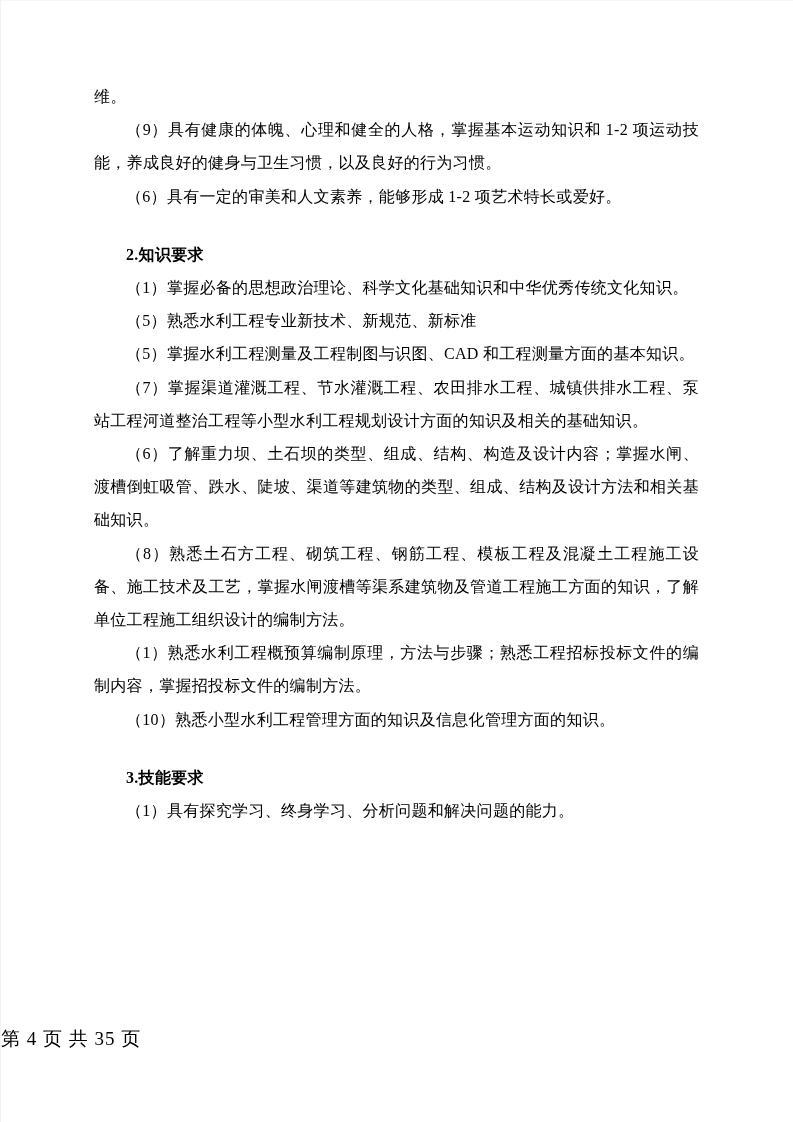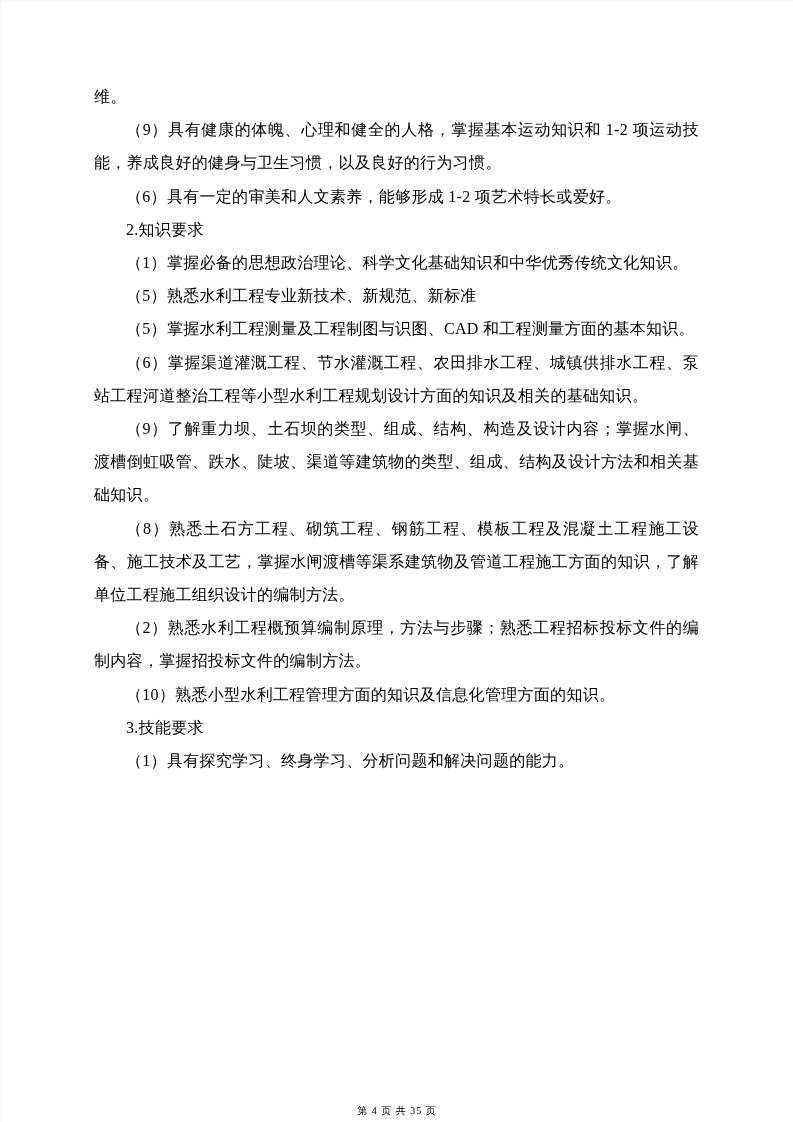--- a/index.html
+++ b/index.html
@@ -35,50 +35,51 @@
     text-justify: inter-character;
     text-indent: 32px;
     word-break: normal;
     letter-spacing: 0.3px;
   }
   .para.continuation {
     text-indent: 0;
     text-align: left;
   }
   .para.heading {
-    font-weight: normal;
+    font-weight: bold;
     text-align: left;
+    margin-top: 25px;
   }
   .footer {
     position: absolute;
     left: 0;
     right: 0;
-    top: 1100px;
-    text-align: center;
-    font-size: 10px;
+    top: 1028px;
+    text-align: left;
+    font-size: 19px;
     line-height: 20px;
     letter-spacing: 1px;
   }
 </style>
 </head>
 <body>
 
 <div class="page">
   <div class="content">
     <p class="para continuation">维。</p>
     <p class="para">（9）具有健康的体魄、心理和健全的人格，掌握基本运动知识和 1-2 项运动技能，养成良好的健身与卫生习惯，以及良好的行为习惯。</p>
     <p class="para">（6）具有一定的审美和人文素养，能够形成 1-2 项艺术特长或爱好。</p>
     <p class="para heading">2.知识要求</p>
     <p class="para">（1）掌握必备的思想政治理论、科学文化基础知识和中华优秀传统文化知识。</p>
     <p class="para">（5）熟悉水利工程专业新技术、新规范、新标准</p>
     <p class="para">（5）掌握水利工程测量及工程制图与识图、CAD 和工程测量方面的基本知识。</p>
-    <p class="para">（6）掌握渠道灌溉工程、节水灌溉工程、农田排水工程、城镇供排水工程、泵站工程河道整治工程等小型水利工程规划设计方面的知识及相关的基础知识。</p>
-    <p class="para">（9）了解重力坝、土石坝的类型、组成、结构、构造及设计内容；掌握水闸、渡槽倒虹吸管、跌水、陡坡、渠道等建筑物的类型、组成、结构及设计方法和相关基础知识。</p>
+    <p class="para">（7）掌握渠道灌溉工程、节水灌溉工程、农田排水工程、城镇供排水工程、泵站工程河道整治工程等小型水利工程规划设计方面的知识及相关的基础知识。</p>
+    <p class="para">（6）了解重力坝、土石坝的类型、组成、结构、构造及设计内容；掌握水闸、渡槽倒虹吸管、跌水、陡坡、渠道等建筑物的类型、组成、结构及设计方法和相关基础知识。</p>
     <p class="para">（8）熟悉土石方工程、砌筑工程、钢筋工程、模板工程及混凝土工程施工设备、施工技术及工艺，掌握水闸渡槽等渠系建筑物及管道工程施工方面的知识，了解单位工程施工组织设计的编制方法。</p>
-    <p class="para">（2）熟悉水利工程概预算编制原理，方法与步骤；熟悉工程招标投标文件的编制内容，掌握招投标文件的编制方法。</p>
+    <p class="para">（1）熟悉水利工程概预算编制原理，方法与步骤；熟悉工程招标投标文件的编制内容，掌握招投标文件的编制方法。</p>
     <p class="para">（10）熟悉小型水利工程管理方面的知识及信息化管理方面的知识。</p>
     <p class="para heading">3.技能要求</p>
     <p class="para">（1）具有探究学习、终身学习、分析问题和解决问题的能力。</p>
   </div>
 
   <div class="footer">
     <span>第 4 页 共 35 页</span>
   </div>
 </div>
 

